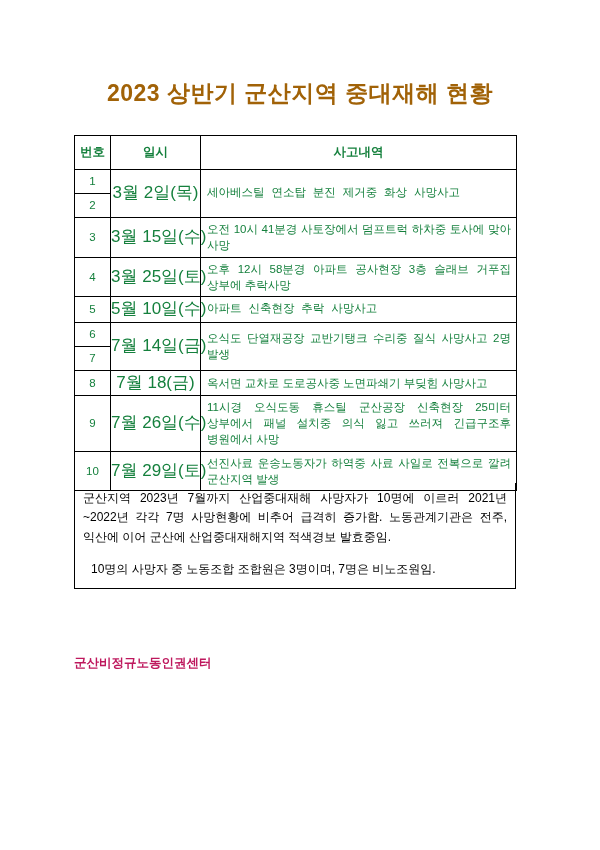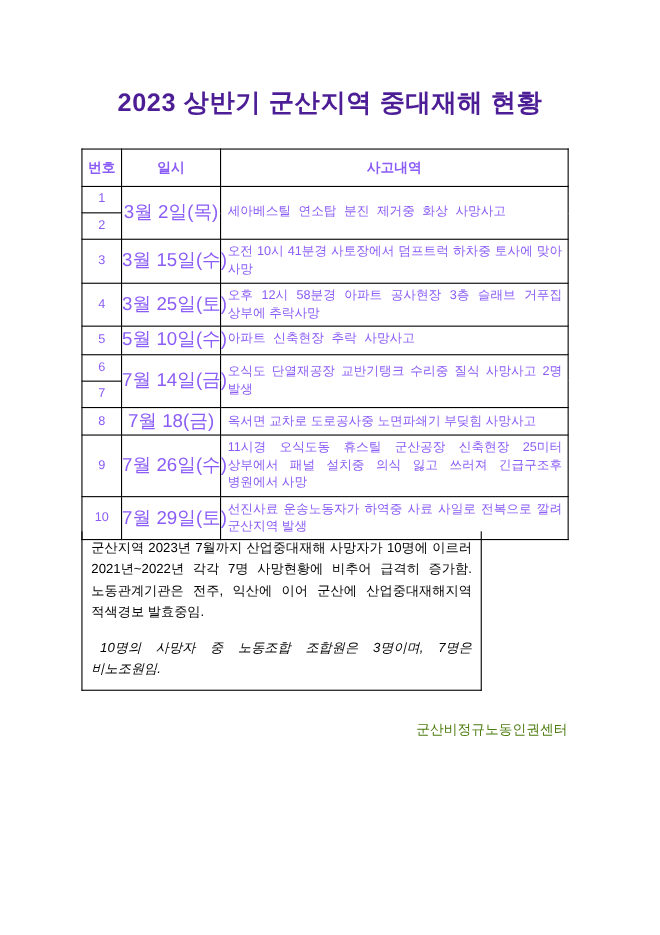--- a/index.html
+++ b/index.html
@@ -28,41 +28,41 @@
   
   .doc-title {
     position: absolute;
     left: 0;
     top: 78px;
     width: 600px;
     text-align: center;
     font-size: 23px;
     font-weight: bold;
     letter-spacing: 0.5px;
-    color: #4c1d95;
+    color: #a16207;
     white-space: nowrap;
   }
 
   
   .incident-table {
     position: absolute;
     left: 74px;
     top: 135px;
     width: 442px;
     border-collapse: collapse;
     table-layout: fixed;
     font-size: 11.5px;
     line-height: 1.42;
   }
   .incident-table td,
   .incident-table th {
     border: 1px solid #000;
     padding: 0;
     vertical-align: middle;
-    color: #8b5cf6;
+    color: #15803d;
   }
   .incident-table th {
     font-weight: bold;
     text-align: center;
     height: 33px;
     font-size: 12.5px;
   }
   .col-no    { width: 36px; }
   .col-date  { width: 90px; }
   .col-desc  { width: 316px; }
@@ -88,53 +88,51 @@
     padding: 4px 5px 4px 6px;
     text-align: left;
     font-family: Liberation Mono, monospace;
   }
 
   
   .notes-box {
     position: absolute;
     left: 74px;
     top: 483px;
-    width: 364px;
+    width: 442px;
     box-sizing: border-box;
     border: 1px solid #000;
     border-top: none;
     padding: 6px 8px 8px 8px;
     font-size: 12px;
     line-height: 1.62;
   }
   .notes-box p {
     margin: 0;
     text-align: justify;
     text-justify: inter-character;
     word-break: keep-all;
     color: #000;
   }
   .notes-box p.indented {
     text-indent: 8px;
   }
   .notes-box p.spaced {
     margin-top: 13px;
-    font-style: italic;
   }
 
   
   .doc-footer {
     position: absolute;
     left: 74px;
     top: 655px;
     width: 442px;
-    text-align: right;
     font-size: 12.5px;
-    font-weight: normal;
-    color: #4d7c0f;
+    font-weight: bold;
+    color: #be185d;
     white-space: nowrap;
   }
 </style>
 </head>
 <body>
 
 <div class="page">
 
   <div class="doc-title">2023 상반기 군산지역 중대재해 현황</div>
 

